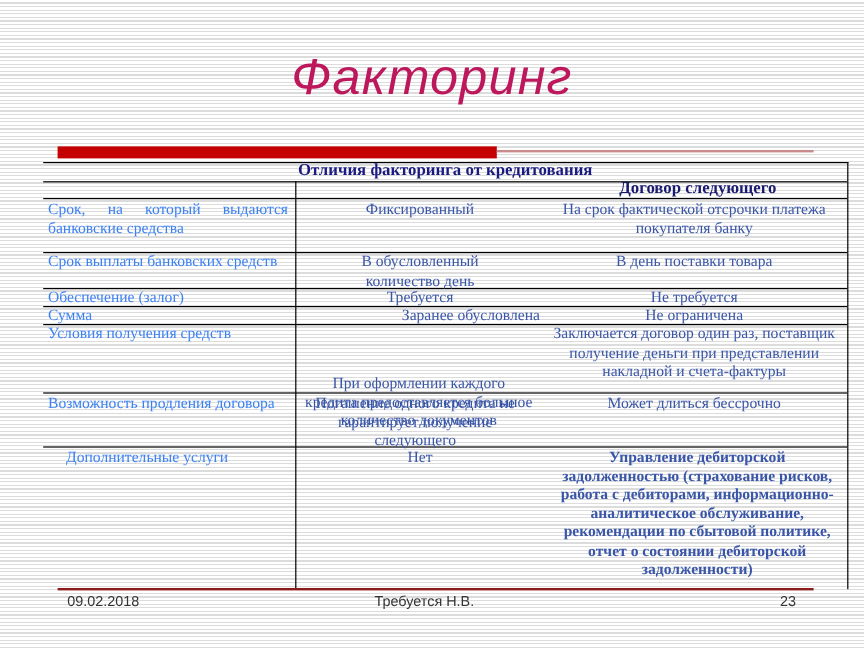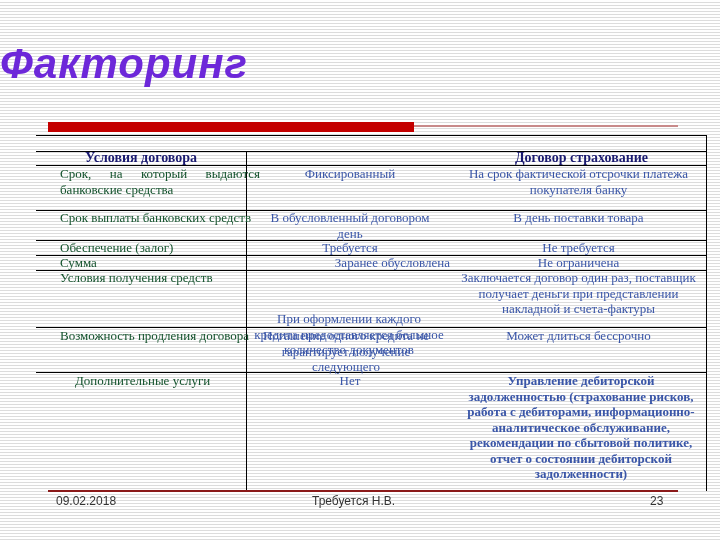--- a/index.html
+++ b/index.html
@@ -3,23 +3,23 @@
 <meta charset="utf-8">
 <style>
   html, body { margin: 0; padding: 0; }
   body {
     width: 720px; height: 540px; position: relative; overflow: hidden;
     background-color: #ffffff;
     background-image: repeating-linear-gradient(to bottom, #ffffff 0px, #ffffff 2px, #dcdcdc 2px, #dcdcdc 3px);
     font-family: "Liberation Serif", serif;
   }
   .title {
-    position: absolute; left: 0; top: 40px; width: 720px; 
-    font-family: "Liberation Sans", sans-serif; font-weight: bold; font-style: italic;
-    font-size: 42px; color: #6d28d9; letter-spacing: 1px;
+    position: absolute; left: 0; top: 40px; width: 720px; text-align: center;
+    font-family: "Liberation Sans", sans-serif; font-weight: normal; font-style: italic;
+    font-size: 42px; color: #be185d; letter-spacing: 1px;
   }
   .title-bar-red {
     position: absolute; left: 48px; top: 122px; width: 366px; height: 10px; background: #c40000;
   }
   .title-bar-line {
     position: absolute; left: 414px; top: 125px; width: 264px; height: 2px; background: #c88a8a;
   }
   .table-wrap {
     position: absolute; left: 36px; top: 135px; width: 670px; height: 355px;
     border-right: 1px solid #000; border-top: 1px solid #000;
@@ -27,82 +27,82 @@
   .caption {
     position: absolute; left: 0; top: 0; width: 670px; text-align: center;
     font-weight: bold; font-size: 14px; color: #1a1a80; height: 14px; line-height: 14px;
     overflow: visible;
   }
   .hline { position: absolute; height: 1px; background: #000; }
   .vline { position: absolute; width: 1px; background: #000; }
   .cell {
     position: absolute; font-size: 13px; line-height: 15.5px; color: #3a56a8;
   }
-  .cell.left { color: #14532d; text-align: justify; text-align-last: left; margin-left: 20px; }
+  .cell.left { color: #3b82f6; text-align: justify; text-align-last: left; }
   .cell.center { text-align: center; }
   .hdr { font-weight: bold; color: #1a1a70; font-size: 14px; }
   .footer-bottom-line {
     position: absolute; left: 48px; top: 490px; width: 630px; height: 2px; background: #8b1a1a;
   }
   .footer {
     position: absolute; top: 494px; font-family: "Liberation Sans", sans-serif;
     font-size: 12px; color: #333;
   }
 </style>
 </head>
 <body>
 
 <div class="title">Факторинг</div>
 <div class="title-bar-red"></div>
 <div class="title-bar-line"></div>
 
 <div class="table-wrap">
+  <div class="caption">Отличия факторинга от кредитования</div>
 
   <div class="hline" style="left:0;top:15px;width:670px;"></div>
   <div class="hline" style="left:0;top:29px;width:670px;"></div>
   <div class="hline" style="left:0;top:74px;width:670px;"></div>
   <div class="hline" style="left:0;top:104px;width:670px;"></div>
   <div class="hline" style="left:0;top:119px;width:670px;"></div>
   <div class="hline" style="left:0;top:134px;width:670px;"></div>
   <div class="hline" style="left:0;top:191px;width:670px;"></div>
   <div class="hline" style="left:0;top:236px;width:670px;"></div>
 
   <div class="vline" style="left:210px;top:15px;height:340px;"></div>
 
-  <div class="cell center hdr" style="left:0;top:14px;width:210px;">Условия договора</div>
-  <div class="cell center hdr" style="left:421px;top:14px;width:249px;">Договор страхование</div>
+  <div class="cell center hdr" style="left:421px;top:14px;width:249px;">Договор следующего</div>
 
   <div>
     <div class="cell left" style="left:4px;top:30px;width:200px;">Срок, на который выдаются банковские средства</div>
     <div class="cell center" style="left:214px;top:30px;width:200px;">Фиксированный</div>
     <div class="cell center" style="left:420px;top:30px;width:245px;">На срок фактической отсрочки платежа покупателя банку</div>
   </div>
 
   <div>
     <div class="cell left" style="left:4px;top:74px;width:200px;">Срок выплаты банковских средств</div>
-    <div class="cell center" style="left:234px;top:74px;width:160px;">В обусловленный договором день</div>
+    <div class="cell center" style="left:234px;top:74px;width:160px;">В обусловленный количество день</div>
     <div class="cell center" style="left:420px;top:74px;width:245px;">В день поставки товара</div>
   </div>
 
   <div>
     <div class="cell left" style="left:4px;top:104px;width:200px;">Обеспечение (залог)</div>
     <div class="cell center" style="left:214px;top:104px;width:200px;">Требуется</div>
     <div class="cell center" style="left:420px;top:104px;width:245px;">Не требуется</div>
   </div>
 
   <div>
     <div class="cell left" style="left:4px;top:119px;width:200px;">Сумма</div>
     <div class="cell center" style="left:214px;top:119px;width:200px;text-align:right;">Заранее обусловлена</div>
     <div class="cell center" style="left:420px;top:119px;width:245px;">Не ограничена</div>
   </div>
 
   <div>
     <div class="cell left" style="left:4px;top:134px;width:200px;">Условия получения средств</div>
     <div class="cell center" style="left:218px;top:134px;width:190px;margin-top:41px;">При оформлении каждого кредита предоставляется большое количество документов</div>
-    <div class="cell center" style="left:420px;top:134px;width:245px;">Заключается договор один раз, поставщик получает деньги при представлении накладной и счета-фактуры</div>
+    <div class="cell center" style="left:420px;top:134px;width:245px;">Заключается договор один раз, поставщик получение деньги при представлении накладной и счета-фактуры</div>
   </div>
 
   <div>
     <div class="cell left" style="left:4px;top:192px;width:200px;">Возможность продления договора</div>
     <div class="cell center" style="left:220px;top:192px;width:180px;">Погашение одного кредита не гарантирует получение следующего</div>
     <div class="cell center" style="left:420px;top:192px;width:245px;">Может длиться бессрочно</div>
   </div>
 
   <div>
     <div class="cell left" style="left:19px;top:237px;width:200px;font-family:Liberation Serif, serif;">Дополнительные услуги</div>

